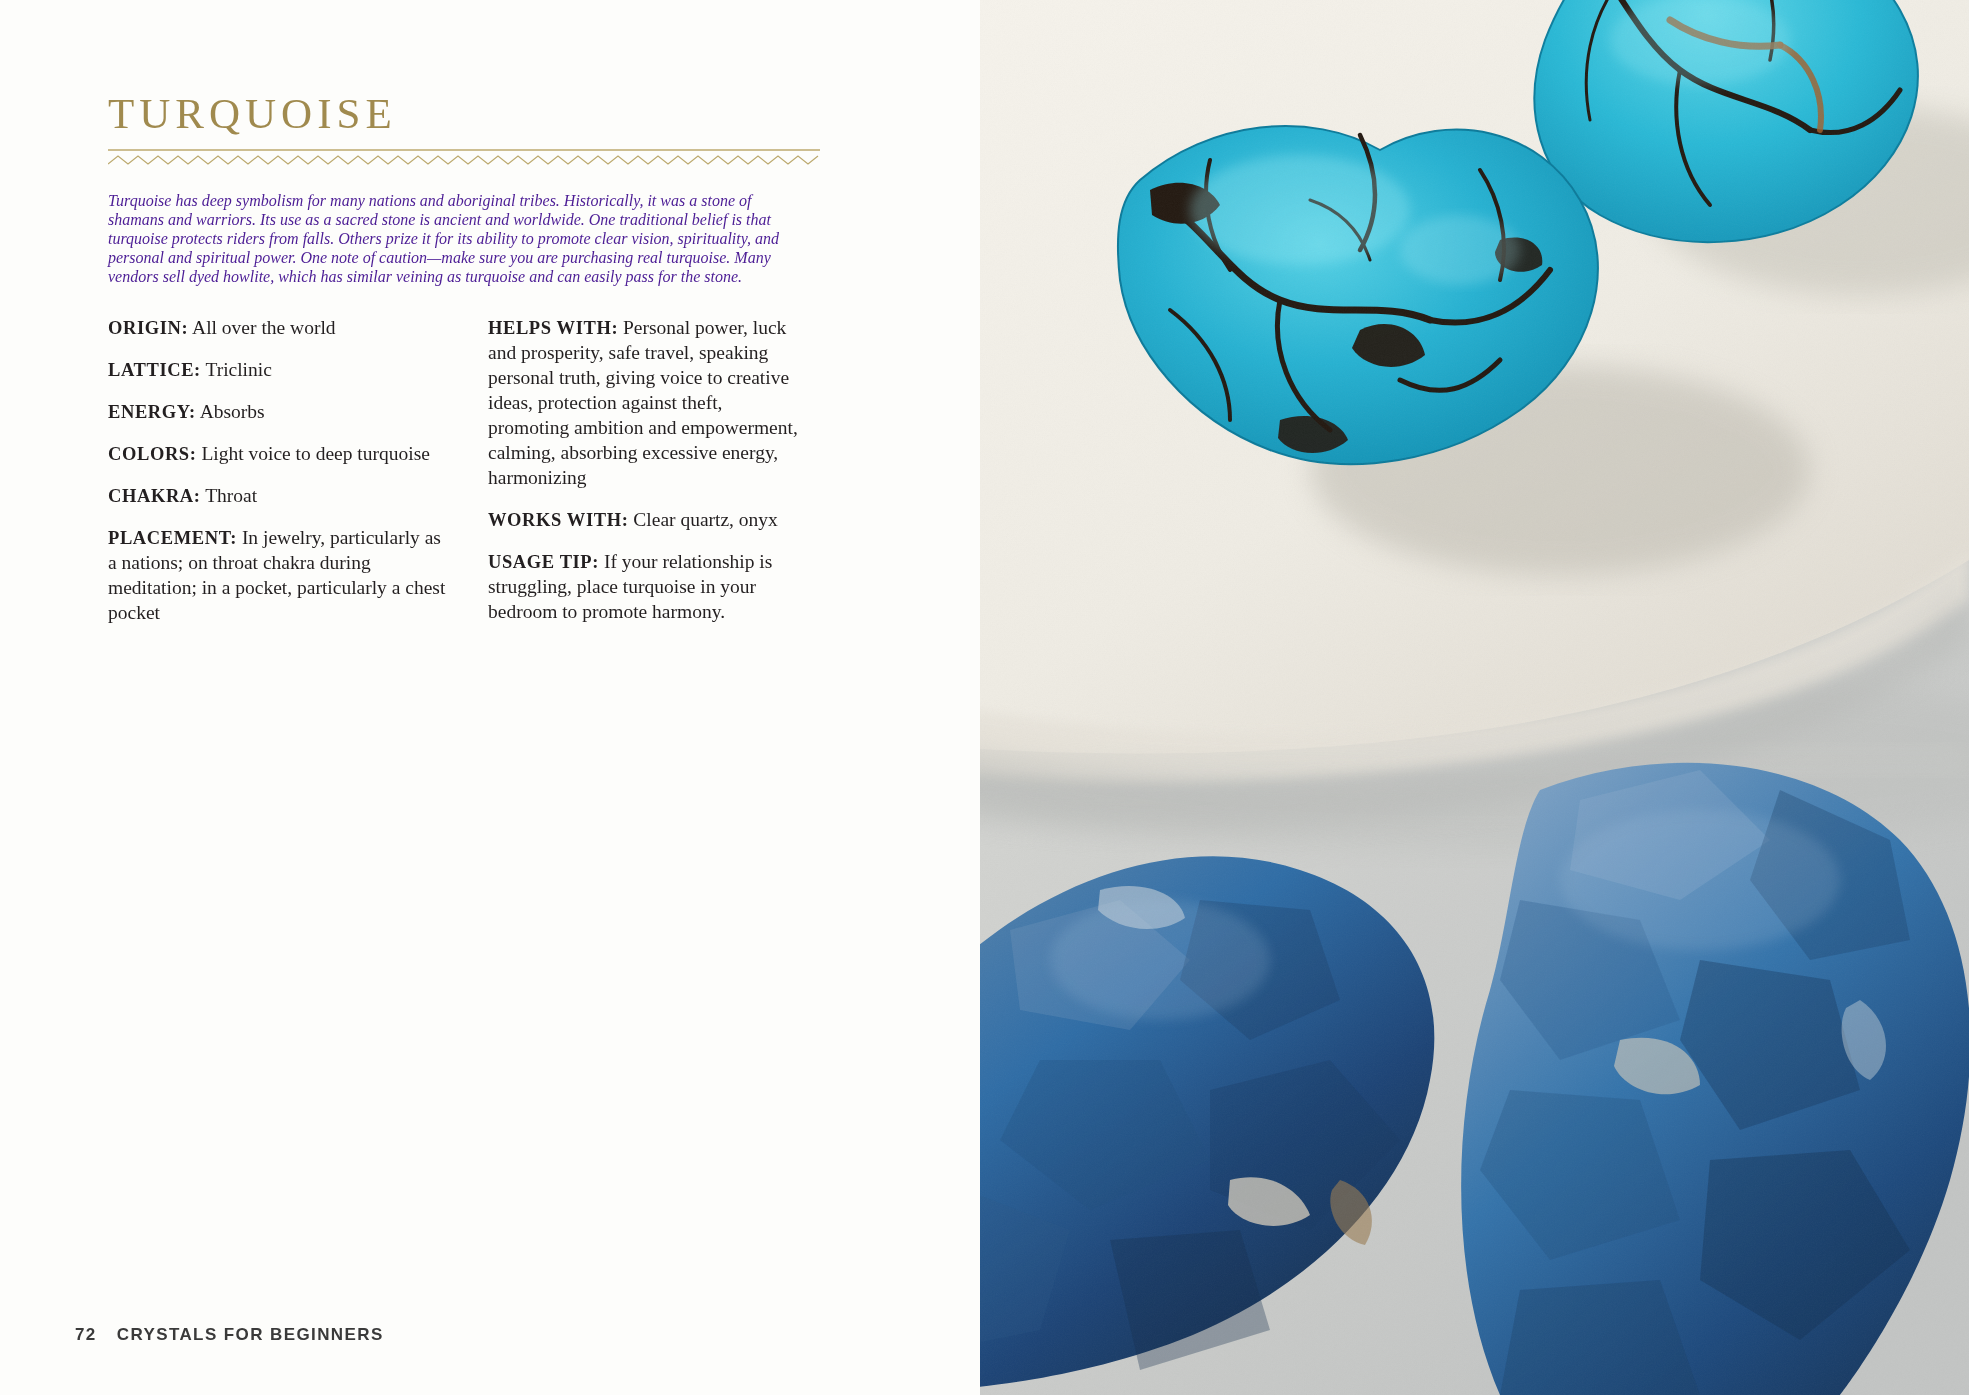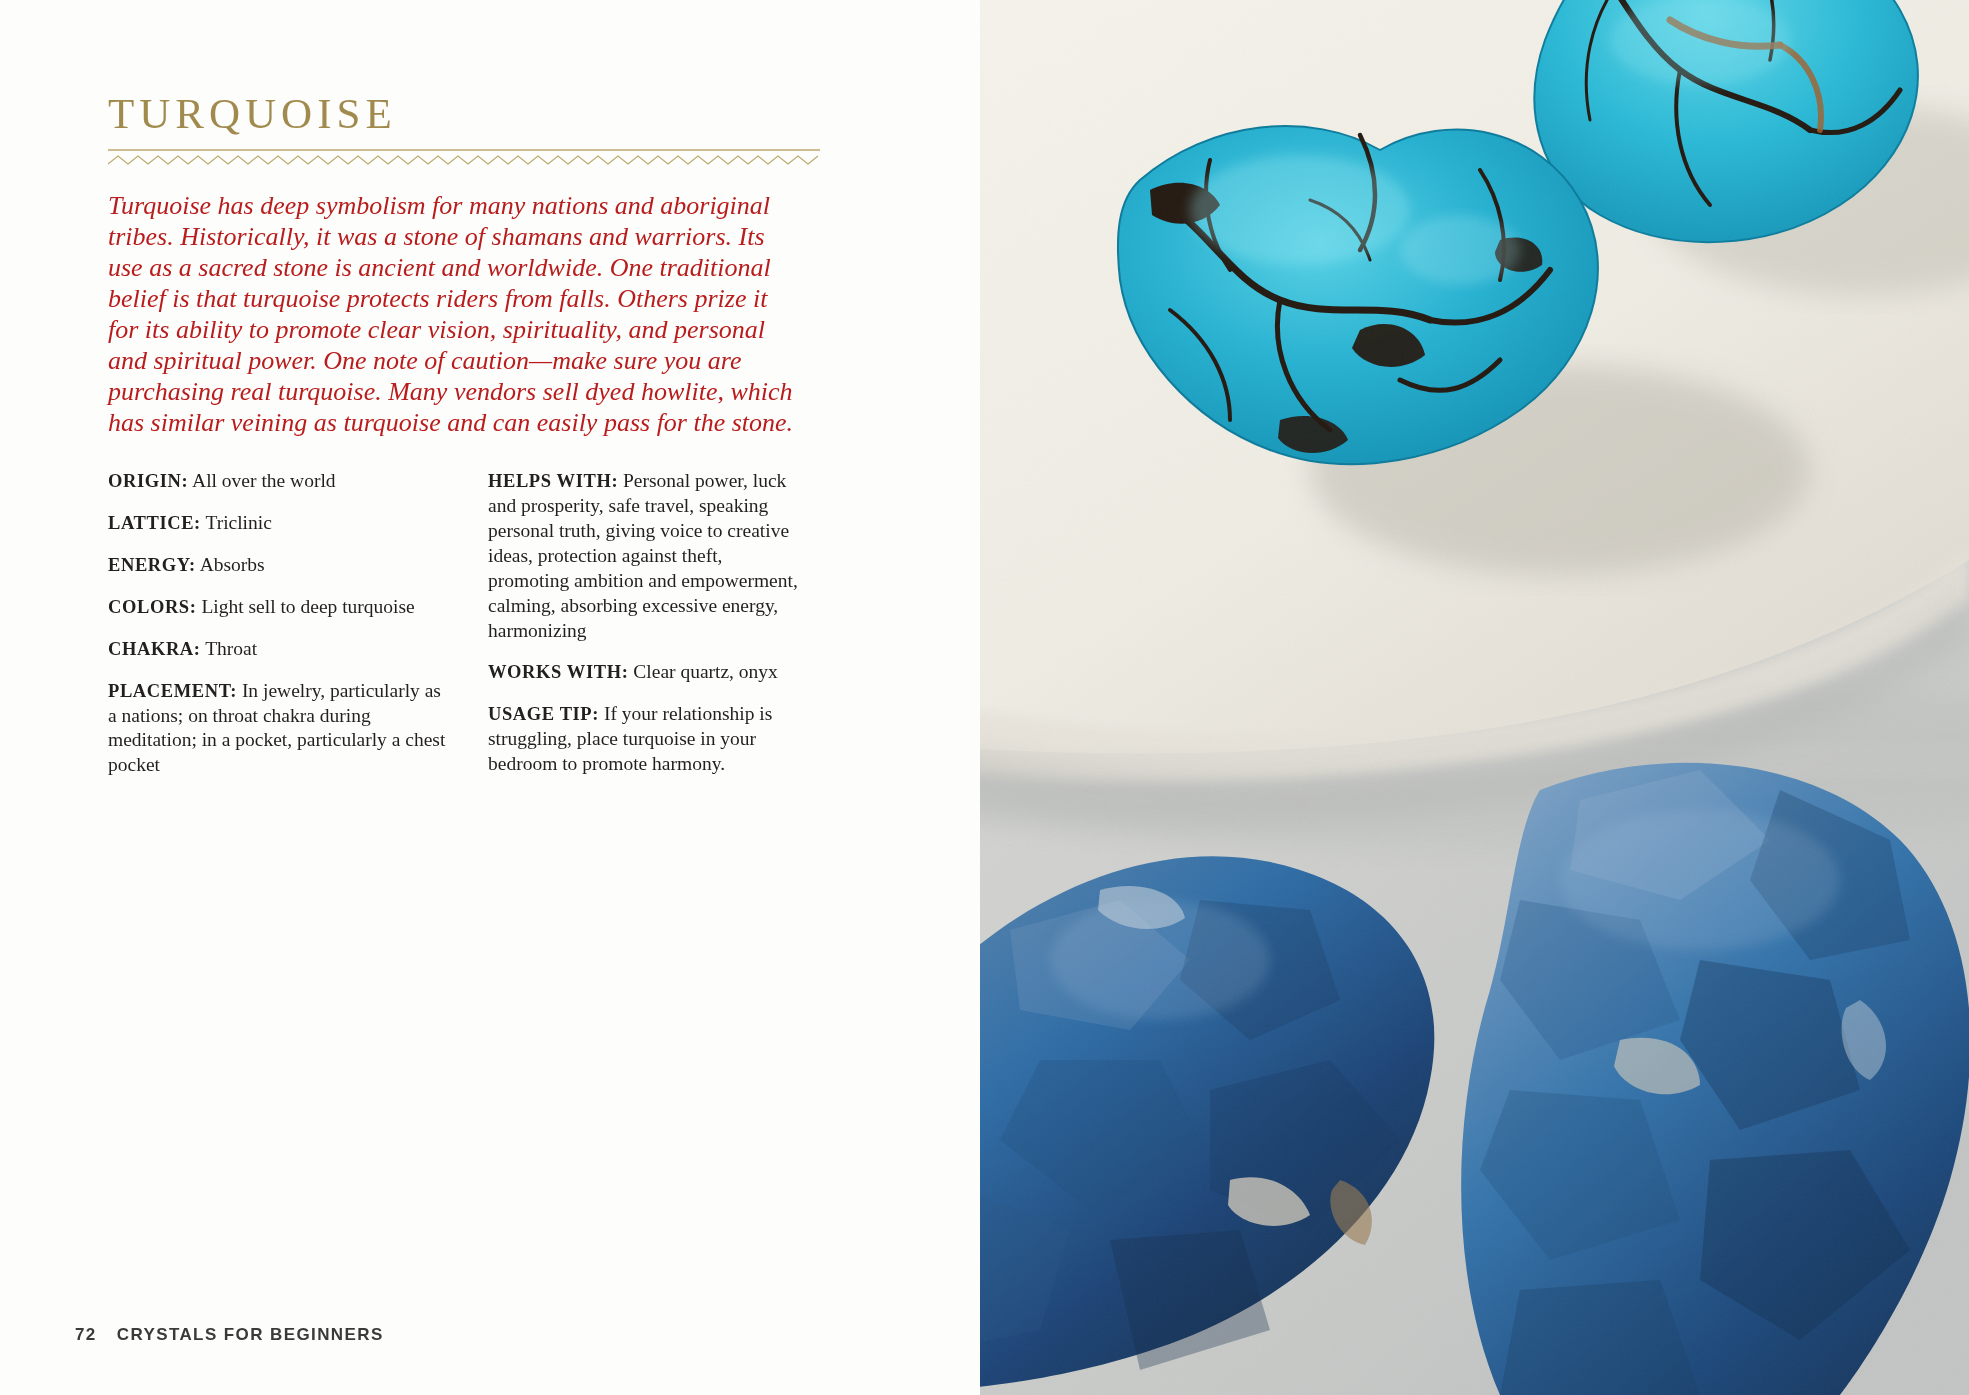--- a/index.html
+++ b/index.html
@@ -48,25 +48,25 @@
   .rule-wrap {
     width: 712px;
     height: 22px;
     margin-bottom: 22px;
     overflow: hidden;
   }
   .rule-wrap svg { display: block; }
 
   .intro {
     font-style: italic;
-    font-size: 26px;
+    font-size: 16px;
     line-height: 1.19;
     margin: 0 0 30px 0;
     width: 690px;
-    color: #b91c1c;
+    color: #4c1d95;
   }
 
   .cols {
     display: flex;
     gap: 0;
     width: 720px;
   }
   .col-left { width: 380px; flex: 0 0 380px; padding-right: 40px; }
   .col-right { width: 310px; flex: 0 0 310px; }
 
@@ -134,21 +134,21 @@
           <div class="field">
             <span class="lbl">LATTICE:</span>
             <span>Triclinic</span>
           </div>
           <div class="field">
             <span class="lbl">ENERGY:</span>
             <span>Absorbs</span>
           </div>
           <div class="field">
             <span class="lbl">COLORS:</span>
-            <span>Light sell to deep turquoise</span>
+            <span>Light voice to deep turquoise</span>
           </div>
           <div class="field">
             <span class="lbl">CHAKRA:</span>
             <span>Throat</span>
           </div>
           <div class="field">
             <span class="lbl">PLACEMENT:</span>
             <span>In jewelry, particularly as a nations; on throat chakra during meditation; in a pocket, particularly a chest pocket</span>
           </div>
         </div>

